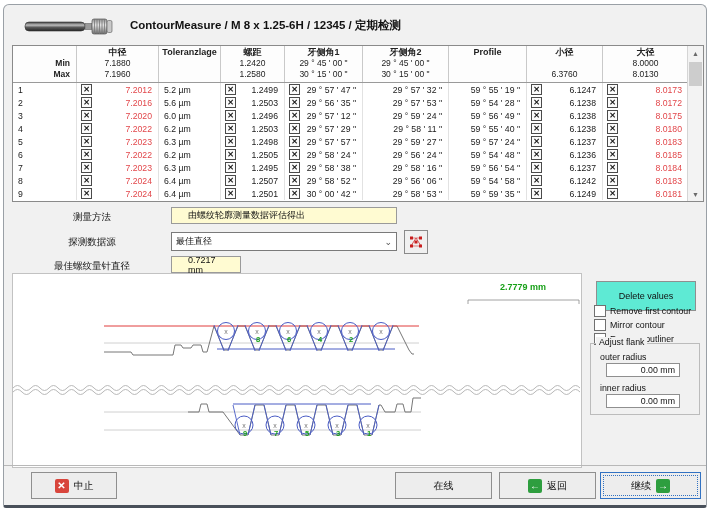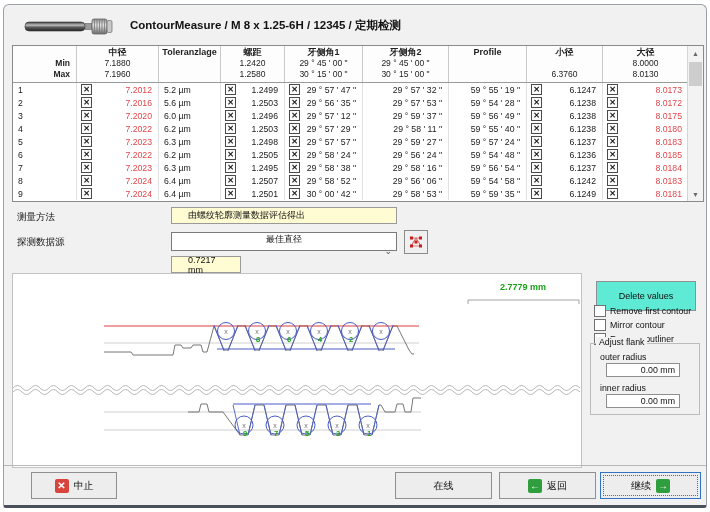--- a/index.html
+++ b/index.html
@@ -29,21 +29,21 @@
   .cell .red{color:#e2474b;}
   .cb{width:9px;height:9px;border:1px solid #4a4a4a;background:#fbfbfb;margin-left:4px;flex:0 0 auto;
       display:flex;align-items:center;justify-content:center;font-size:8px;line-height:8px;color:#1a1a1a;font-weight:bold;}
   
   .vscroll{position:absolute;right:0px;top:0px;bottom:0px;width:15px;background:#f3f3f3;border-left:1px solid #d5d5d5;}
   .sbtn{position:absolute;left:0;width:15px;height:14px;display:flex;align-items:center;justify-content:center;
         font-size:7px;color:#6a6a6a;background:#f3f3f3;}
   .sbtn.up{top:0;} .sbtn.down{bottom:0;}
   .sthumb{position:absolute;left:1px;top:16px;width:13px;height:24px;background:#cdcdcd;}
   
-  .flabel{position:absolute;font-size:9.5px;color:#111;text-align:left;width:150px;}
+  .flabel{position:absolute;font-size:9.5px;color:#111;text-align:center;width:150px;}
   .finput{position:absolute;background:#fffbd2;border:1px solid #9a9a9a;font-size:9px;color:#111;
           display:flex;align-items:center;box-sizing:border-box;padding:0 16px;}
   .fselect{position:absolute;background:#fff;border:1px solid #7a7a7a;font-size:9px;color:#111;
            display:flex;align-items:center;box-sizing:border-box;padding:0 4px;}
   .fselect .chev{margin-left:auto;color:#555;font-size:9px;}
   .tool-btn{position:absolute;width:24px;height:24px;background:#f0f0f0;border:1px solid #8a8a8a;
             display:flex;align-items:center;justify-content:center;box-sizing:border-box;}
   
   .chart{position:absolute;left:8px;top:268px;width:570px;height:195px;background:#fff;border:1px solid #c2c2c2;box-sizing:border-box;}
   
@@ -227,21 +227,21 @@
             </div>
             <div class="cell">
               <span class="cb">✕</span>
               <span class="val">1.2496</span>
             </div>
             <div class="cell">
               <span class="cb">✕</span>
               <span class="val">29 ° 57 ' 12 "</span>
             </div>
             <div class="cell">
-              <span class="val">29 ° 59 ' 37 "</span>
+              <span class="val">29 ° 59 ' 24 "</span>
             </div>
             <div class="cell">
               <span class="val">59 ° 56 ' 49 "</span>
             </div>
             <div class="cell">
               <span class="cb">✕</span>
               <span class="val">6.1238</span>
             </div>
             <div class="cell">
               <span class="cb">✕</span>
@@ -459,36 +459,37 @@
         <div class="sbtn down">▼</div>
       </div>
     </div>
 
     <div class="flabel" style="left:13px;top:206px;">测量方法</div>
     <div class="finput" style="left:167px;top:202px;width:226px;height:17px;">
       <span>由螺纹轮廓测量数据评估得出</span>
     </div>
 
     <div class="flabel" style="left:13px;top:231px;">探测数据源</div>
-    <div class="fselect" style="left:167px;top:227px;width:226px;height:19px;flex-direction:column;">
+    <div class="fselect" style="left:167px;top:227px;width:226px;height:19px;">
       <span>最佳直径</span>
       <span class="chev">⌄</span>
     </div>
     <div class="tool-btn" style="left:400px;top:225px;">
       <svg width="16" height="16" viewBox="0 0 16 16">
         <path d="M3,12 L8,4 L13,12" stroke="#d03434" stroke-width="0.8" fill="none"></path>
         <path d="M3,4 L13,4 M3,12 L13,12" stroke="#d03434" stroke-width="0.6" fill="none"></path>
         <rect x="2" y="2.5" width="3" height="3" fill="#c81e1e"></rect>
         <rect x="11" y="2.5" width="3" height="3" fill="#c81e1e"></rect>
         <rect x="6.5" y="6.5" width="3" height="3" fill="#c81e1e"></rect>
         <rect x="2" y="10.5" width="3" height="3" fill="#c81e1e"></rect>
         <rect x="11" y="10.5" width="3" height="3" fill="#c81e1e"></rect>
       </svg>
     </div>
 
+    <div class="flabel" style="left:13px;top:255px;">最佳螺纹量针直径</div>
     <div class="finput" style="left:167px;top:251px;width:70px;height:17px;justify-content:flex-end;">
       <span>0.7217 mm</span>
     </div>
 
     <div class="chart">
       <svg id="profile-svg" width="568" height="193" viewBox="0 0 568 193">
           <text x="510" y="16" text-anchor="middle" font-size="9" font-weight="bold" fill="#18a018">2.7779 mm</text>
           <path d="M455,30 v-4 H566 v4" stroke="#8a8a8a" stroke-width="0.8" fill="none"></path>
           <line x1="91" y1="69" x2="406" y2="69" stroke="#c4c4c4" stroke-width="0.8"></line>
           <path d="M91,78 H118 L120,81 H160 L162,71 H168 L170,74 H178 L180,71 H188 L190,78 H194 L201,52 L201,52 L211,76 L215,76 L225,52 L232,52 L242,76 L246,76 L256,52 L263,52 L273,76 L277,76 L287,52 L294,52 L304,76 L308,76 L318,52 L325,52 L335,76 L339,76 L349,52 L356,52 L366,76 L370,76 L380,52 H384 L396,76 L399,80 H401" stroke="#777" stroke-width="1" fill="none" stroke-linejoin="round"></path>

